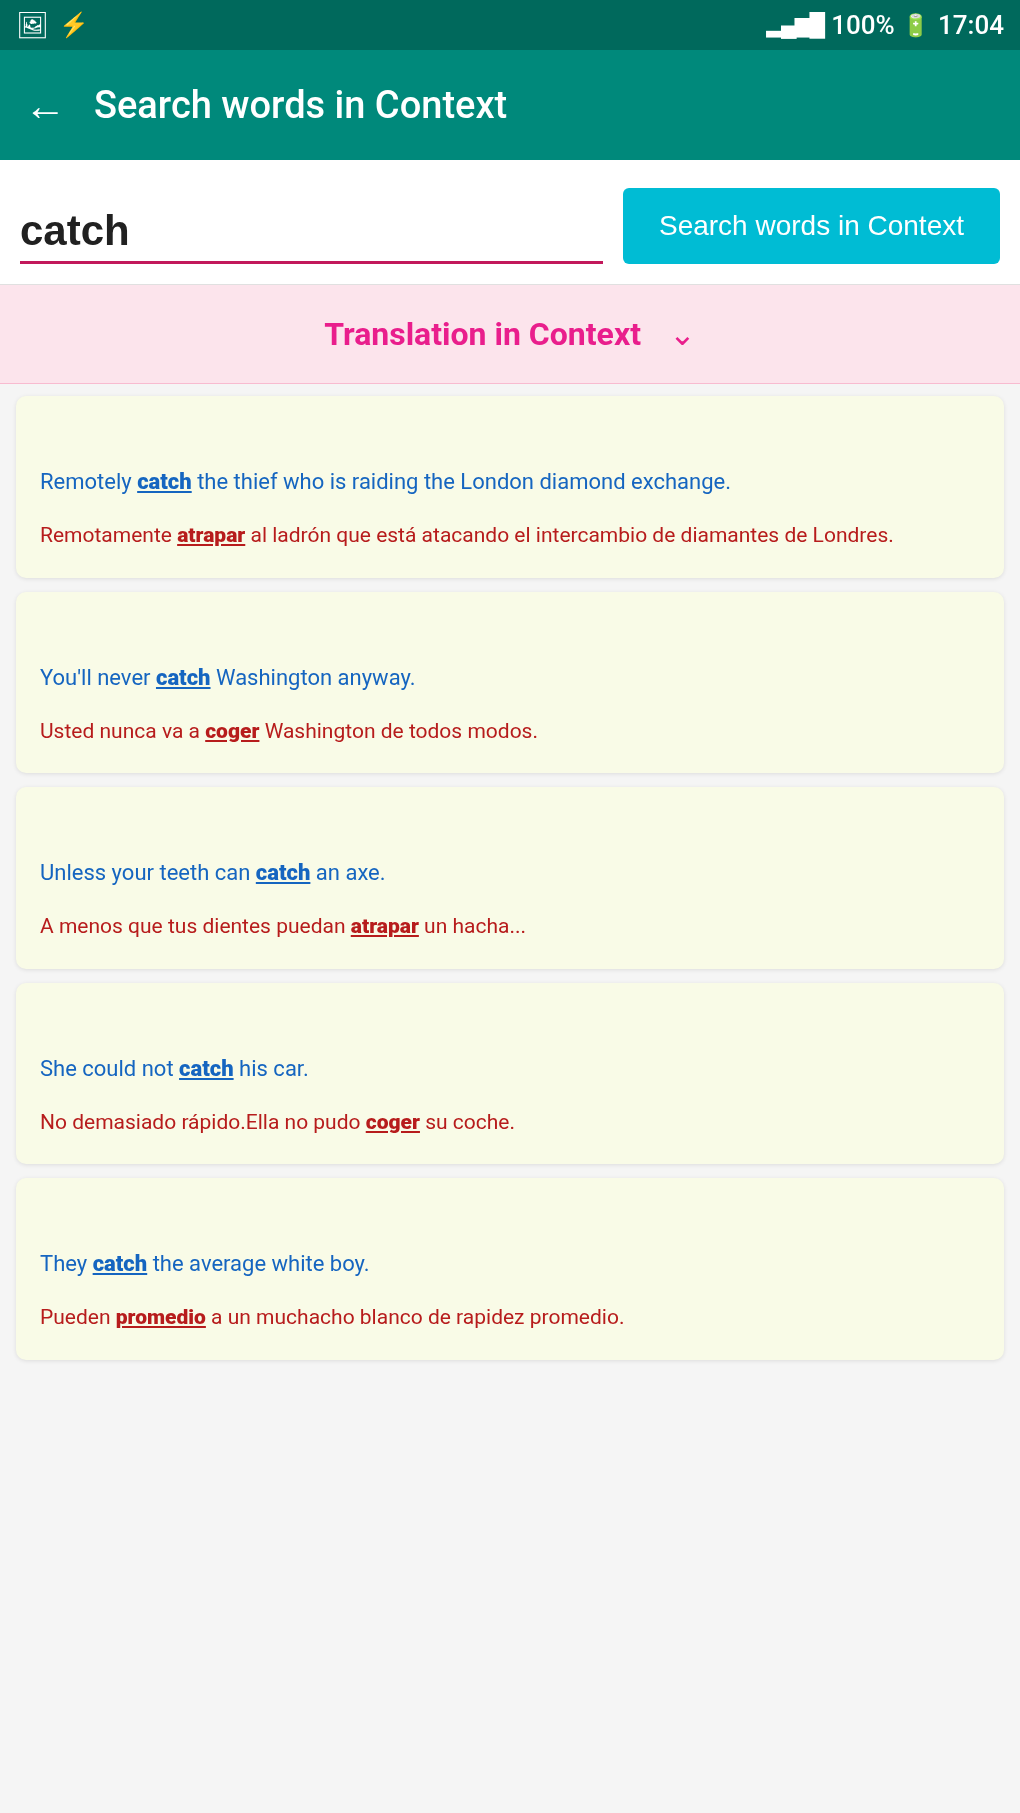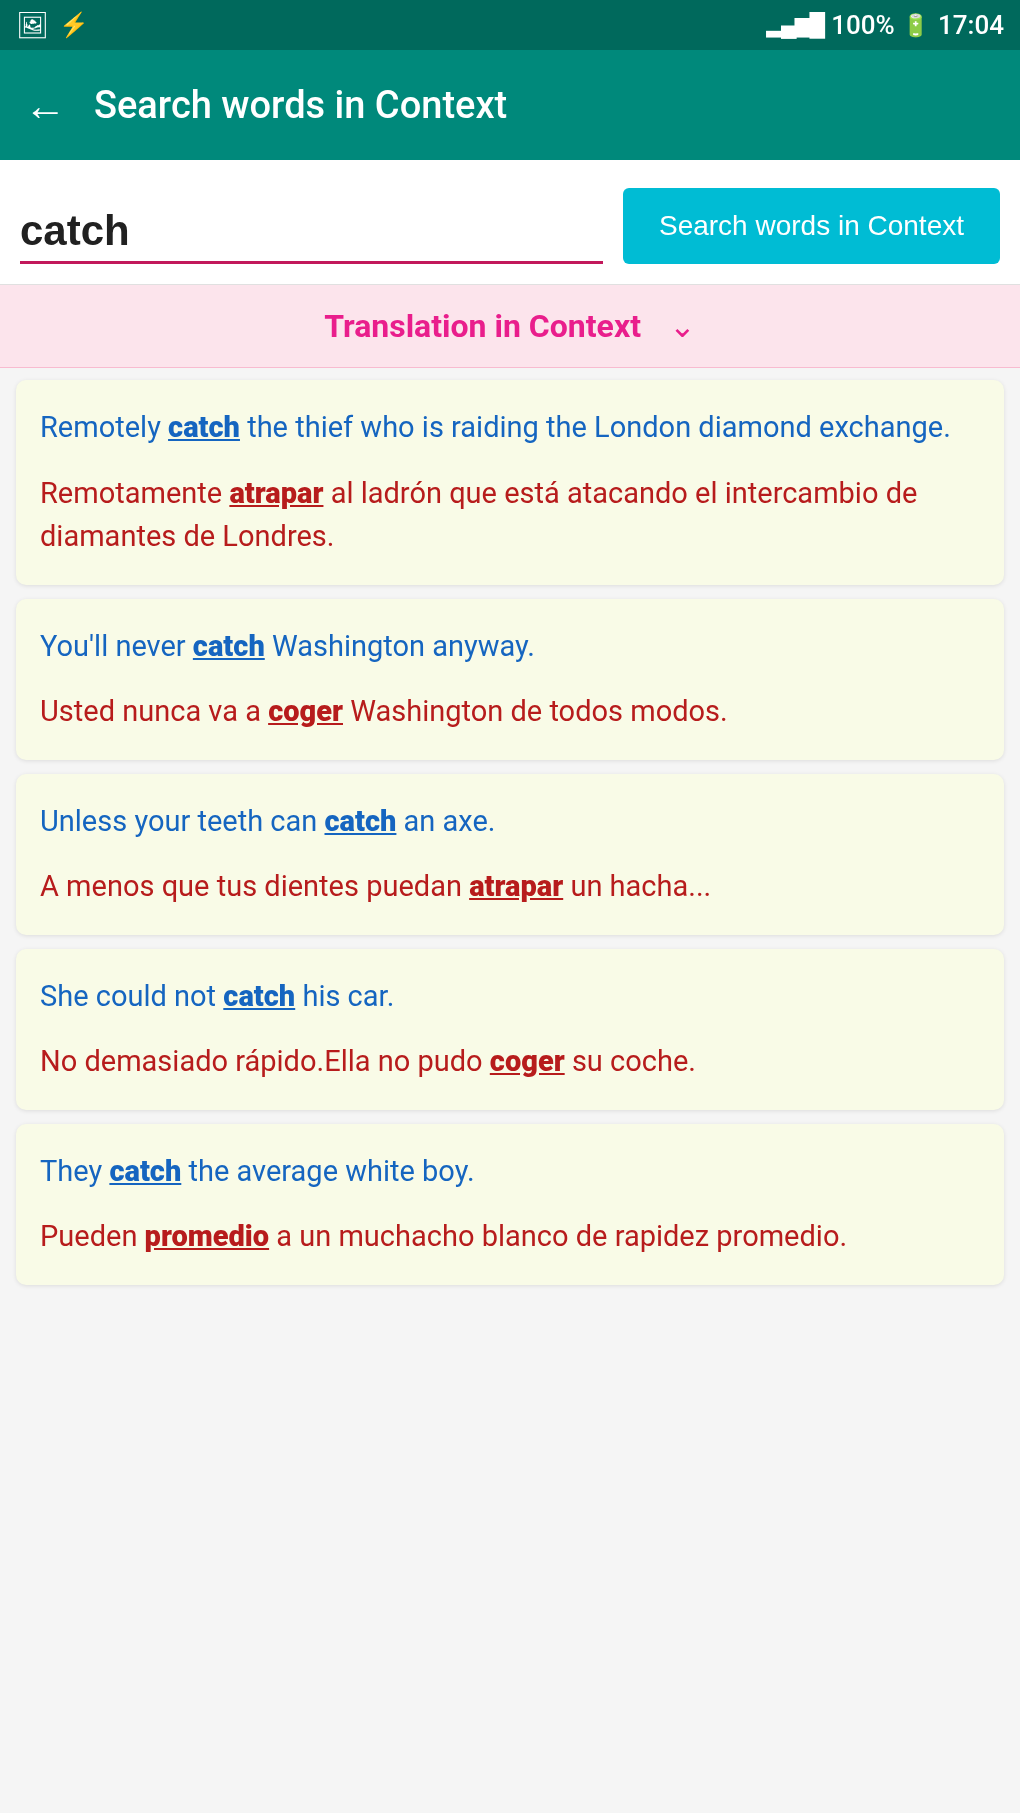--- a/index.html
+++ b/index.html
@@ -79,21 +79,21 @@
       padding: 22px 36px;
       font-size: 28px;
       cursor: pointer;
       white-space: nowrap;
       min-width: 300px;
     }
 
     
     .translation-banner {
       background: #fce4ec;
-      padding: 22px 24px;
+      padding: 30px 24px;
       display: flex;
       align-items: center;
       justify-content: center;
       gap: 28px;
       border-bottom: 1px solid #f8bbd0;
       cursor: pointer;
     }
     .translation-label {
       color: #e91e8c;
       font-size: 32px;
@@ -112,32 +112,33 @@
       gap: 14px;
     }
     .result-card {
       background: #f9fbe7;
       border-radius: 10px;
       padding: 26px 24px;
       box-shadow: 0 1px 4px rgba(0,0,0,0.10);
     }
     .en-sentence {
       color: #1565c0;
-      font-size: 29px;
+      font-size: 22px;
       line-height: 1.5;
       margin-bottom: 22px;
+      margin-top: 43px;
     }
     .en-sentence .keyword {
       font-weight: 900;
       text-decoration: underline;
       color: #1565c0;
     }
     .es-sentence {
       color: #b71c1c;
-      font-size: 29px;
+      font-size: 21px;
       line-height: 1.5;
     }
     .es-sentence .keyword {
       font-weight: 900;
       text-decoration: underline;
       color: #b71c1c;
     }
 
     
     .icon-image { font-size: 26px; }

